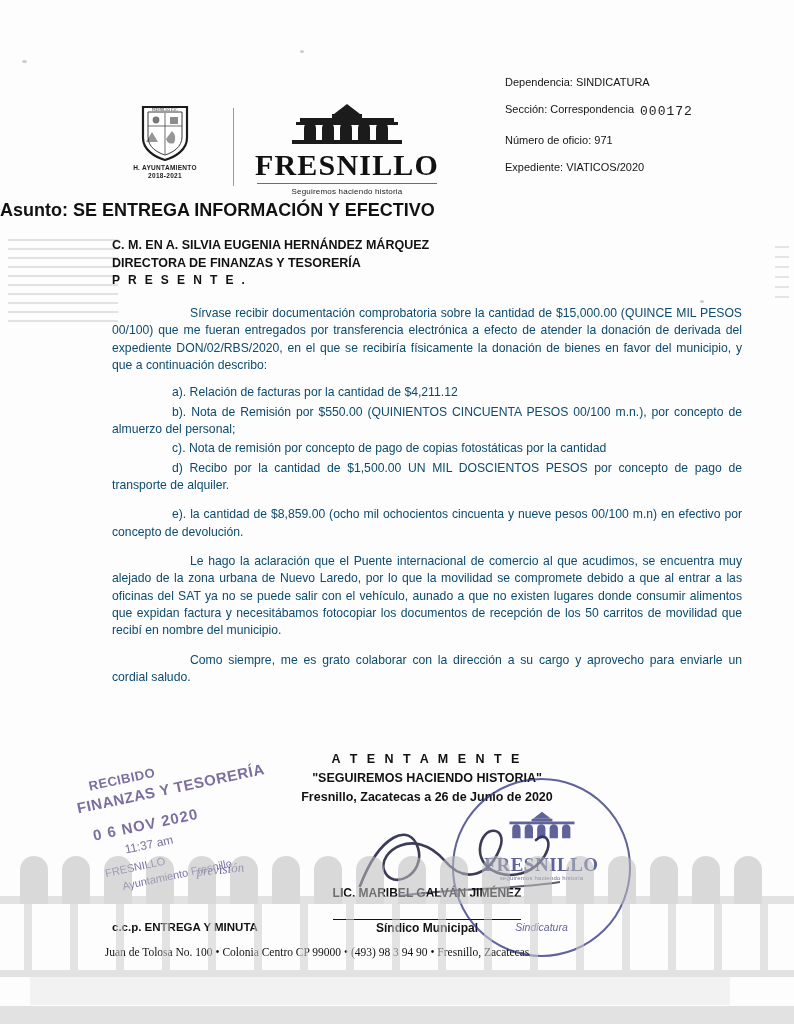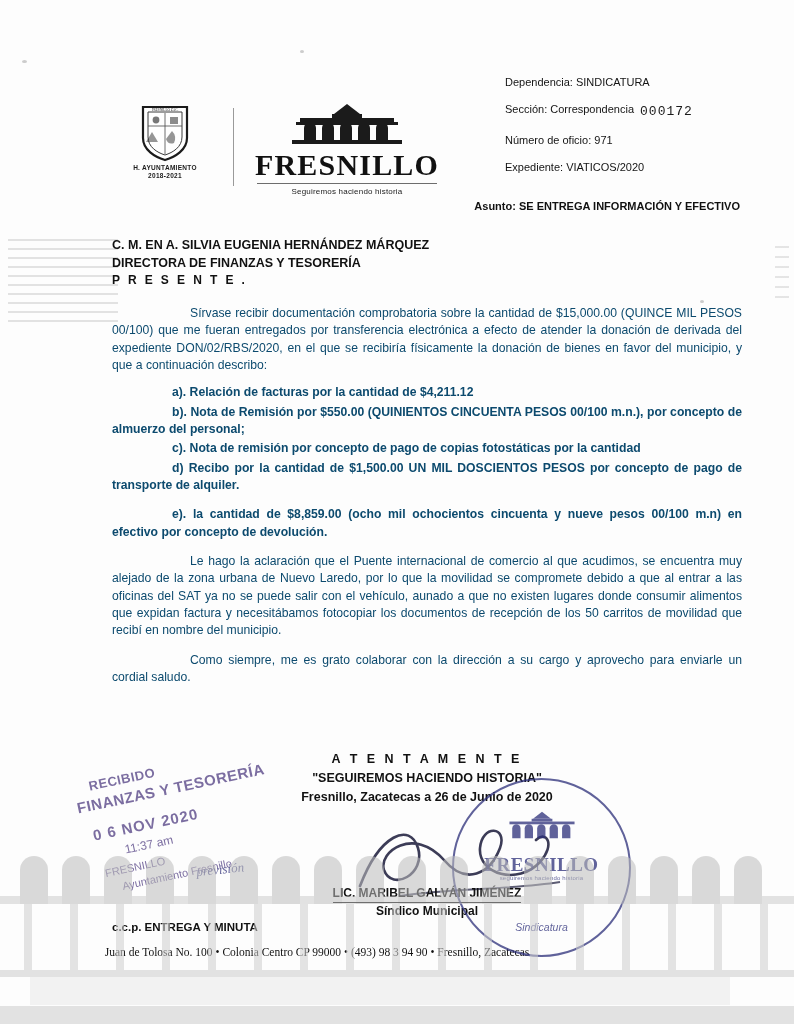--- a/index.html
+++ b/index.html
@@ -106,22 +106,21 @@
     vertical-align: -2px;
     color: #1b1b1b;
   }
 
   
   .subject {
     position: absolute;
     left: 0;
     top: 200px;
     width: 740px;
-    text-align: right;
-    font-size: 11px;
+    font-size: 18px;
     font-weight: bold;
     color: #111;
   }
 
   
   .addressee {
     position: absolute;
     left: 112px;
     top: 236px;
     font-size: 12.5px;
@@ -140,21 +139,21 @@
     left: 112px;
     top: 305px;
     width: 630px;
     font-size: 12.2px;
     line-height: 1.42;
     text-align: justify;
     color: #0c4a6e;
   }
   .body p { margin: 0 0 10px 0; }
   .body p.indent { text-indent: 78px; }
-  .body p.sub { text-indent: 60px; margin-bottom: 2px; font-weight: bold; }
+  .body p.sub { text-indent: 60px; margin-bottom: 2px; }
   .body p.gap { margin-top: 12px; }
 
   
   .closing {
     position: absolute;
     left: 112px;
     top: 750px;
     width: 630px;
     text-align: center;
     font-size: 12.5px;
@@ -168,21 +167,21 @@
     position: absolute;
     left: 112px;
     top: 885px;
     width: 630px;
     text-align: center;
     font-size: 12px;
     font-weight: bold;
     line-height: 1.35;
     color: #111;
   }
-  .signer-name { text-decoration: none; border-bottom: 1px solid #111; display:inline-block; padding-bottom:1px;}
+  .signer-name { text-decoration: none; border-bottom: 1px solid #111; display:inline-block; padding-bottom:18px;}
 
   .ccp {
     position: absolute;
     left: 112px;
     top: 921px;
     font-size: 11.5px;
     font-weight: bold;
     color: #111;
   }
 

